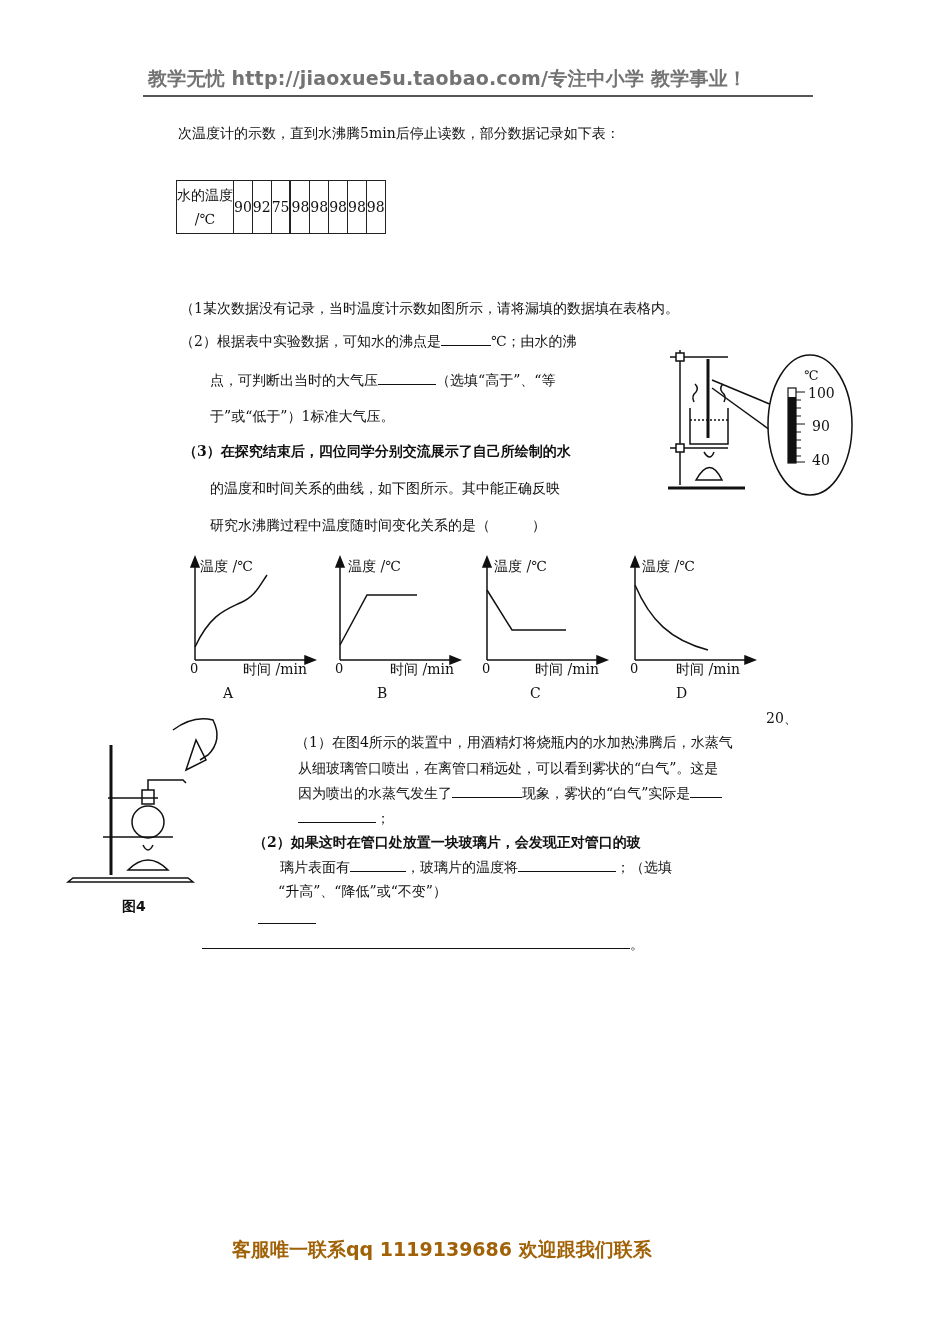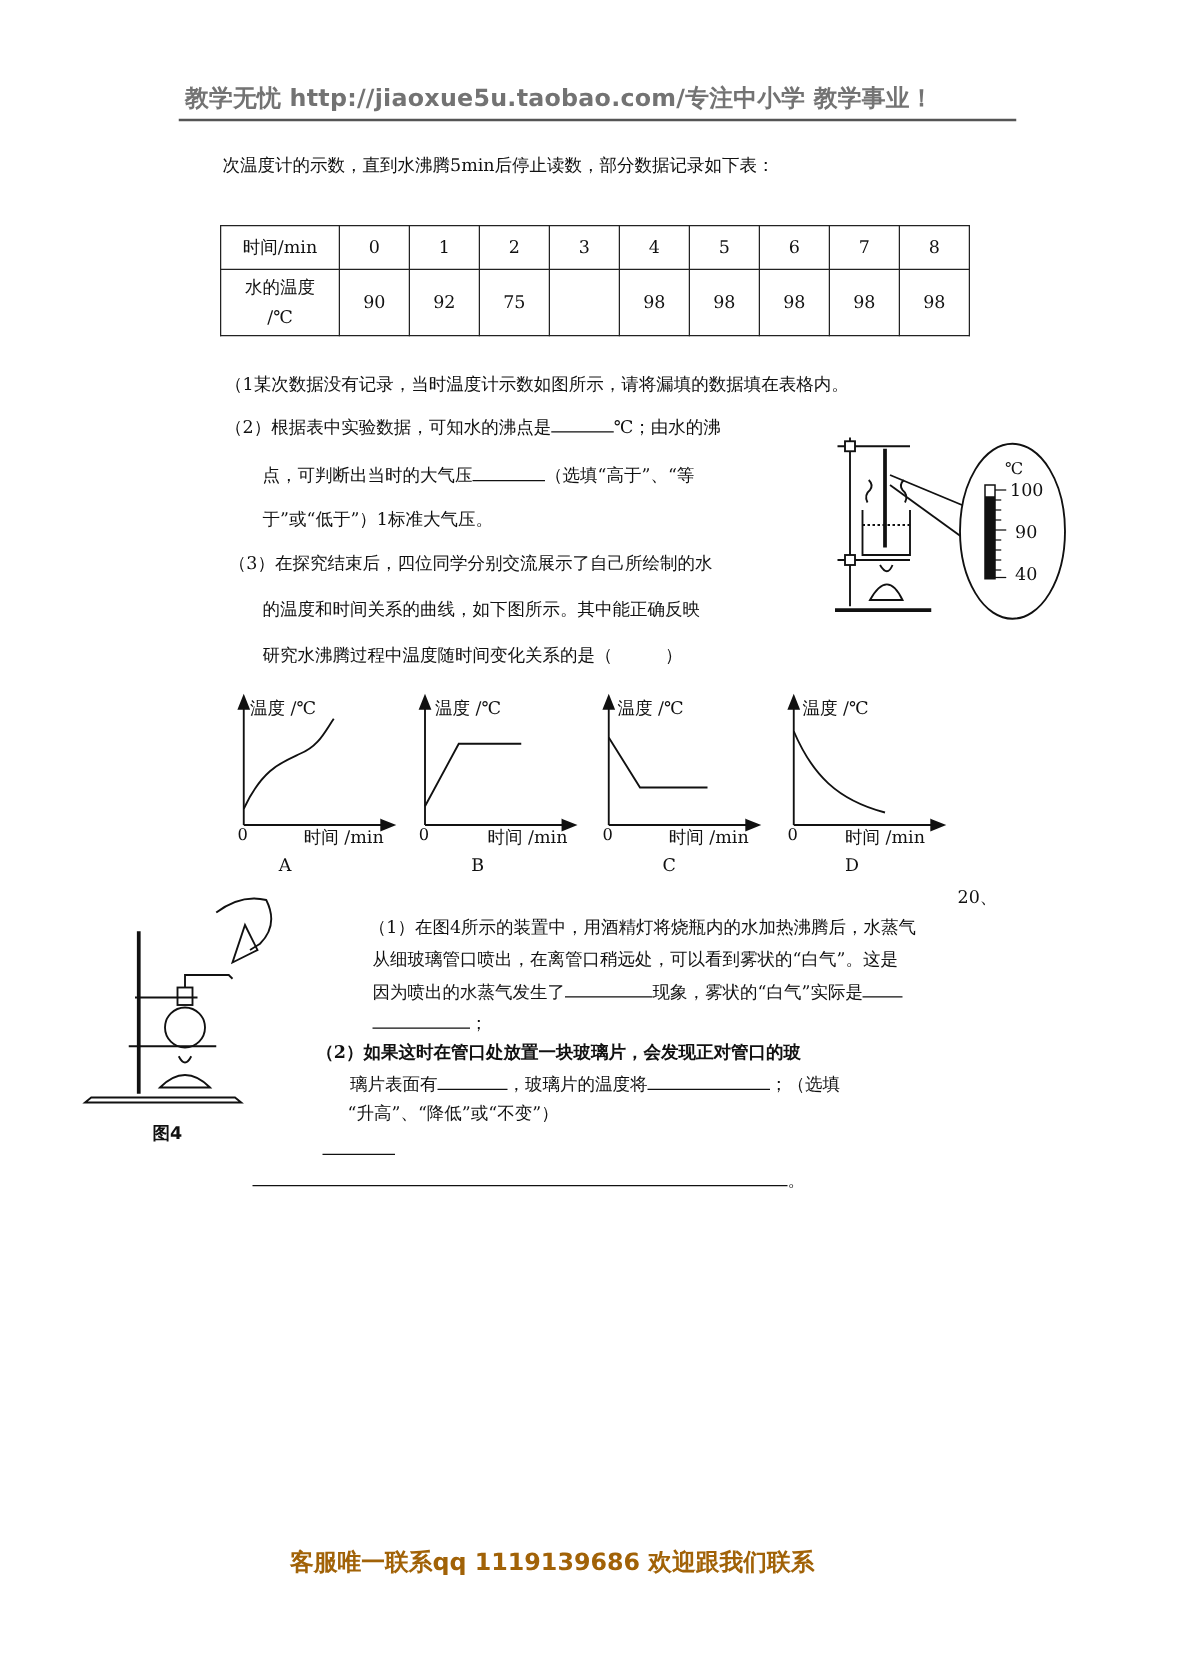--- a/index.html
+++ b/index.html
@@ -23,32 +23,20 @@
 </head>
 <body>
 
 <div class="abs hdr">教学无忧 http://jiaoxue5u.taobao.com/专注中小学 教学事业！</div>
 <div class="abs hdr-line"></div>
 
 <div class="abs txt" style="left:178px;top:111px;margin-top:12px;">次温度计的示数，直到水沸腾5min后停止读数，部分数据记录如下表：</div>
 
 <table class="data">
   <tbody>
-      <tr>
-    <td style="width:94px">时间/min</td>
-    <td style="width:55px">0</td>
-    <td style="width:55px">1</td>
-    <td style="width:55px">2</td>
-    <td style="width:55px">3</td>
-    <td style="width:55px">4</td>
-    <td style="width:55px">5</td>
-    <td style="width:55px">6</td>
-    <td style="width:55px">7</td>
-    <td style="width:55px">8</td>
-  </tr>
   <tr class="r2">
     <td style="line-height:24px;text-align:center;">
       <div>水的温度</div>
       <div>/℃</div>
     </td>
     <td>90</td>
     <td>92</td>
     <td>75</td>
     <td></td>
     <td>98</td>
@@ -61,21 +49,21 @@
   </table>
 
 <div class="abs txt" style="left:180px;top:298px;">（1某次数据没有记录，当时温度计示数如图所示，请将漏填的数据填在表格内。</div>
 <div class="abs txt" style="left:180px;top:331px;">
   <span>（2）根据表中实验数据，可知水的沸点是</span><span class="blank" style="width:50px"></span><span>℃；由水的沸</span>
 </div>
 <div class="abs txt" style="left:210px;top:370px;">
   <span>点，可判断出当时的大气压</span><span class="blank" style="width:58px"></span><span>（选填“高于”、“等</span>
 </div>
 <div class="abs txt" style="left:210px;top:406px;">于”或“低于”）1标准大气压。</div>
-<div class="abs txt" style="left:183px;top:441px;">（3）在探究结束后，四位同学分别交流展示了自己所绘制的水</div>
+<div class="abs txt" style="left:183px;top:441px;font-weight:bold;">（3）在探究结束后，四位同学分别交流展示了自己所绘制的水</div>
 <div class="abs txt" style="left:210px;top:478px;">的温度和时间关系的曲线，如下图所示。其中能正确反映</div>
 <div class="abs txt" style="left:210px;top:515px;">研究水沸腾过程中温度随时间变化关系的是（　　　）</div>
 
 <svg class="abs" style="left:660px;top:330px;" width="200" height="170">
   <g stroke="#111" fill="none" stroke-width="1.5">
 
     <line x1="20" y1="20" x2="20" y2="155"></line>
     <line x1="8" y1="158" x2="85" y2="158" stroke-width="3"></line>
     <line x1="10" y1="27" x2="68" y2="27"></line>
     <rect x="16" y="23" width="8" height="8" fill="#fff"></rect>

